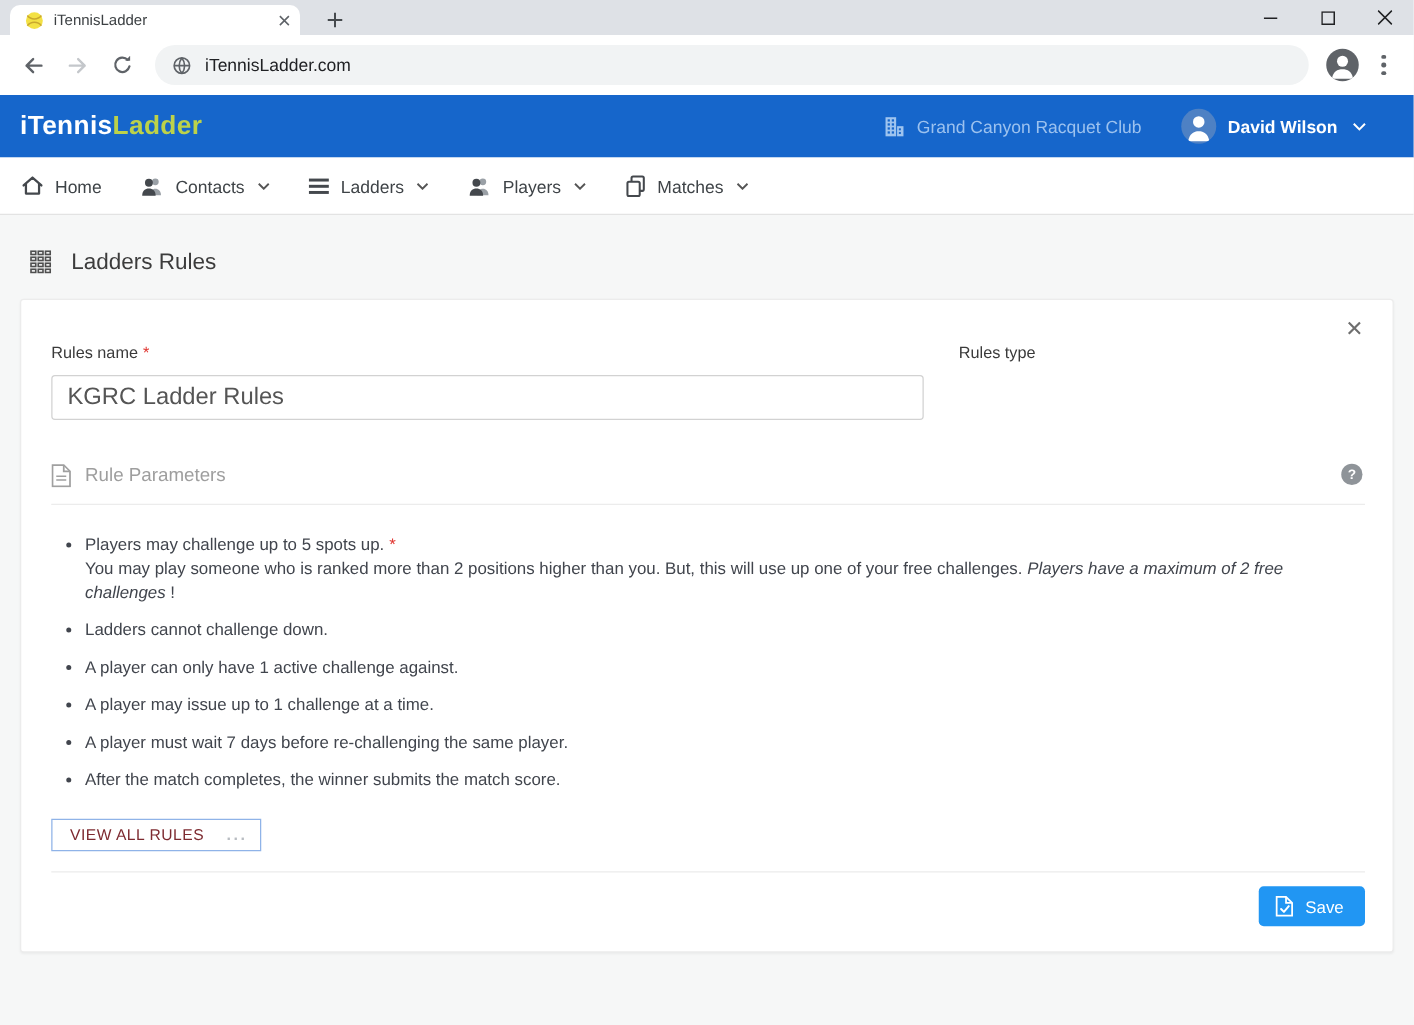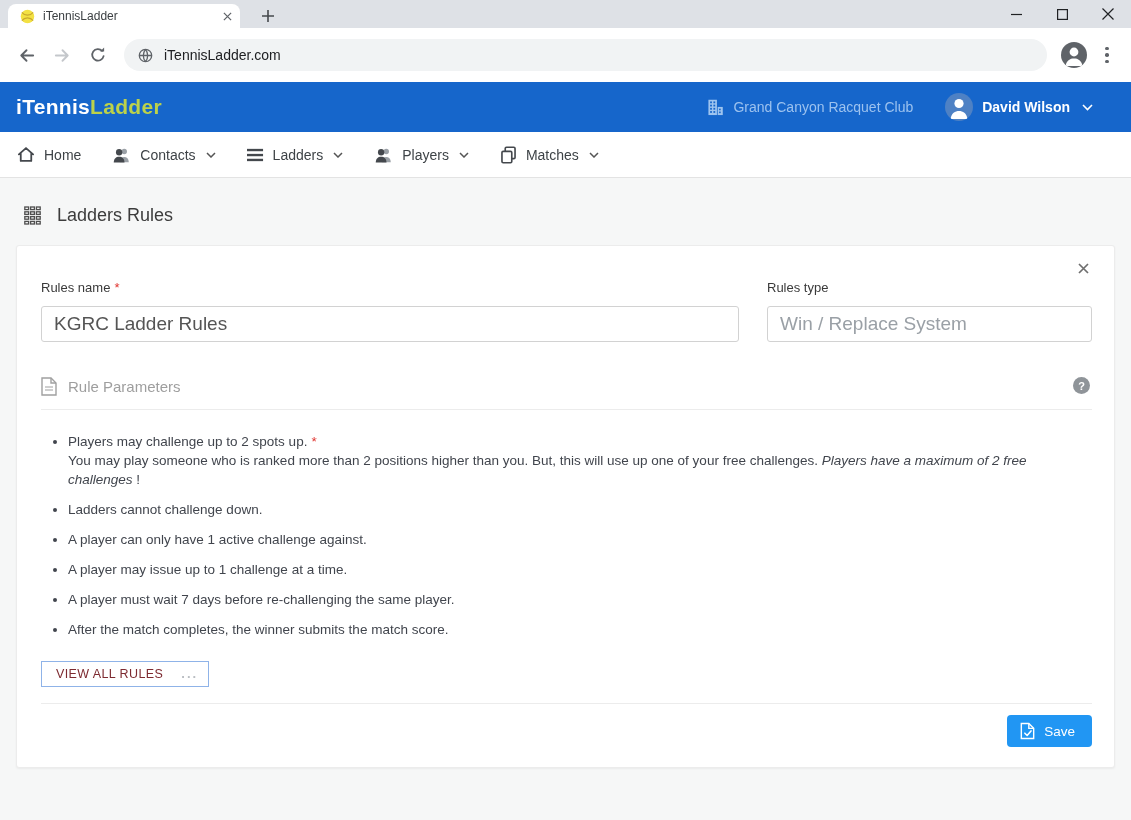--- a/index.html
+++ b/index.html
@@ -11,21 +11,21 @@
   .tab { position: absolute; left: 8px; top: 4px; width: 232px; height: 24px;
          background: #fff; border-radius: 8px 8px 0 0; display: flex; align-items: center;
          padding: 0 8px 0 12px; }
   .tab-title { flex: 1; font-size: 12px; color: #3c4043; margin-left: 8px;
                white-space: nowrap; overflow: hidden; }
   .icon-btn { display: inline-flex; align-items: center; justify-content: center; cursor: default; }
   .newtab { position: absolute; left: 254px; top: 4px; width: 28px; height: 24px; }
   .win-controls { position: absolute; right: 0; top: 0; height: 28px; display: flex; }
   .win-controls .icon-btn { width: 46px; height: 28px; }
 
-  .toolbar { height: 54px; background: #fff; display: flex; align-items: center; padding: 7px 8px; justify-content: center; }
+  .toolbar { height: 48px; background: #fff; display: flex; align-items: center; padding: 7px 8px; justify-content: center; }
   .nav-circle { width: 32px; height: 32px; border-radius: 50%; display: inline-flex;
                 align-items: center; justify-content: center; margin: 0 2px; }
   .urlbar { flex: 1; height: 32px; background: #f1f3f4; border-radius: 16px; display: flex;
             align-items: center; padding: 0 14px; margin: 0 6px 0 8px; }
   .url-text { font-size: 14px; color: #202124; margin-left: 11px; }
   .chrome-avatar { width: 26px; height: 26px; border-radius: 50%; background: #5f6368;
                    overflow: hidden; display: inline-flex; align-items: flex-end;
                    justify-content: center; margin: 0 8px; }
   .kebab { width: 24px; display: inline-flex; flex-direction: column; align-items: center; gap: 3px; margin-right: 4px; }
   .kebab i { width: 3.5px; height: 3.5px; border-radius: 50%; background: #5f6368; }
@@ -317,39 +317,38 @@
         </svg>
     </span>
 
     <div class="form-row">
       <div class="field-left">
         <label class="field-label"><span>Rules name</span><span class="req">*</span></label>
         <input class="text-input" type="text" value="KGRC Ladder Rules" style="">
       </div>
       <div class="field-right">
         <label class="field-label"><span>Rules type</span></label>
-        <input class="text-input" type="text" placeholder="Win / Replace System" style="">
       </div>
     </div>
 
     <div class="section-head">
       <span class="icon-btn">
         <svg width="16" height="19" viewBox="0 0 16 19">
             <path d="M1 1 h9 l5 5 v12 h-14 z" fill="none" stroke="#a0a0a0" stroke-width="1.4"></path>
             <path d="M10 1 v5 h5" fill="none" stroke="#a0a0a0" stroke-width="1.4"></path>
             <path d="M4 10 h8 M4 13 h8" stroke="#a0a0a0" stroke-width="1.2"></path>
           </svg>
       </span>
       <span>Rule Parameters</span>
       <span class="help-circle section-help">?</span>
     </div>
 
     <ul class="bullets">
       <li>
-        <span>Players may challenge up to 2 spots up.</span><span class="req">*</span><br>
+        <span>Players may challenge up to 5 spots up.</span><span class="req">*</span><br>
         <span>You may play someone who is ranked more than 2 positions higher than you. But, this will use up one of your free challenges. </span><span class="ital">Players have a maximum of 2 free challenges</span><span> !</span>
       </li>
       <li><span>Ladders cannot challenge down.</span></li>
       <li><span>A player can only have 1 active challenge against.</span></li>
       <li><span>A player may issue up to 1 challenge at a time.</span></li>
       <li><span>A player must wait 7 days before re-challenging the same player.</span></li>
       <li><span>After the match completes, the winner submits the match score.</span></li>
     </ul>
 
     <div class="view-rules-row">

